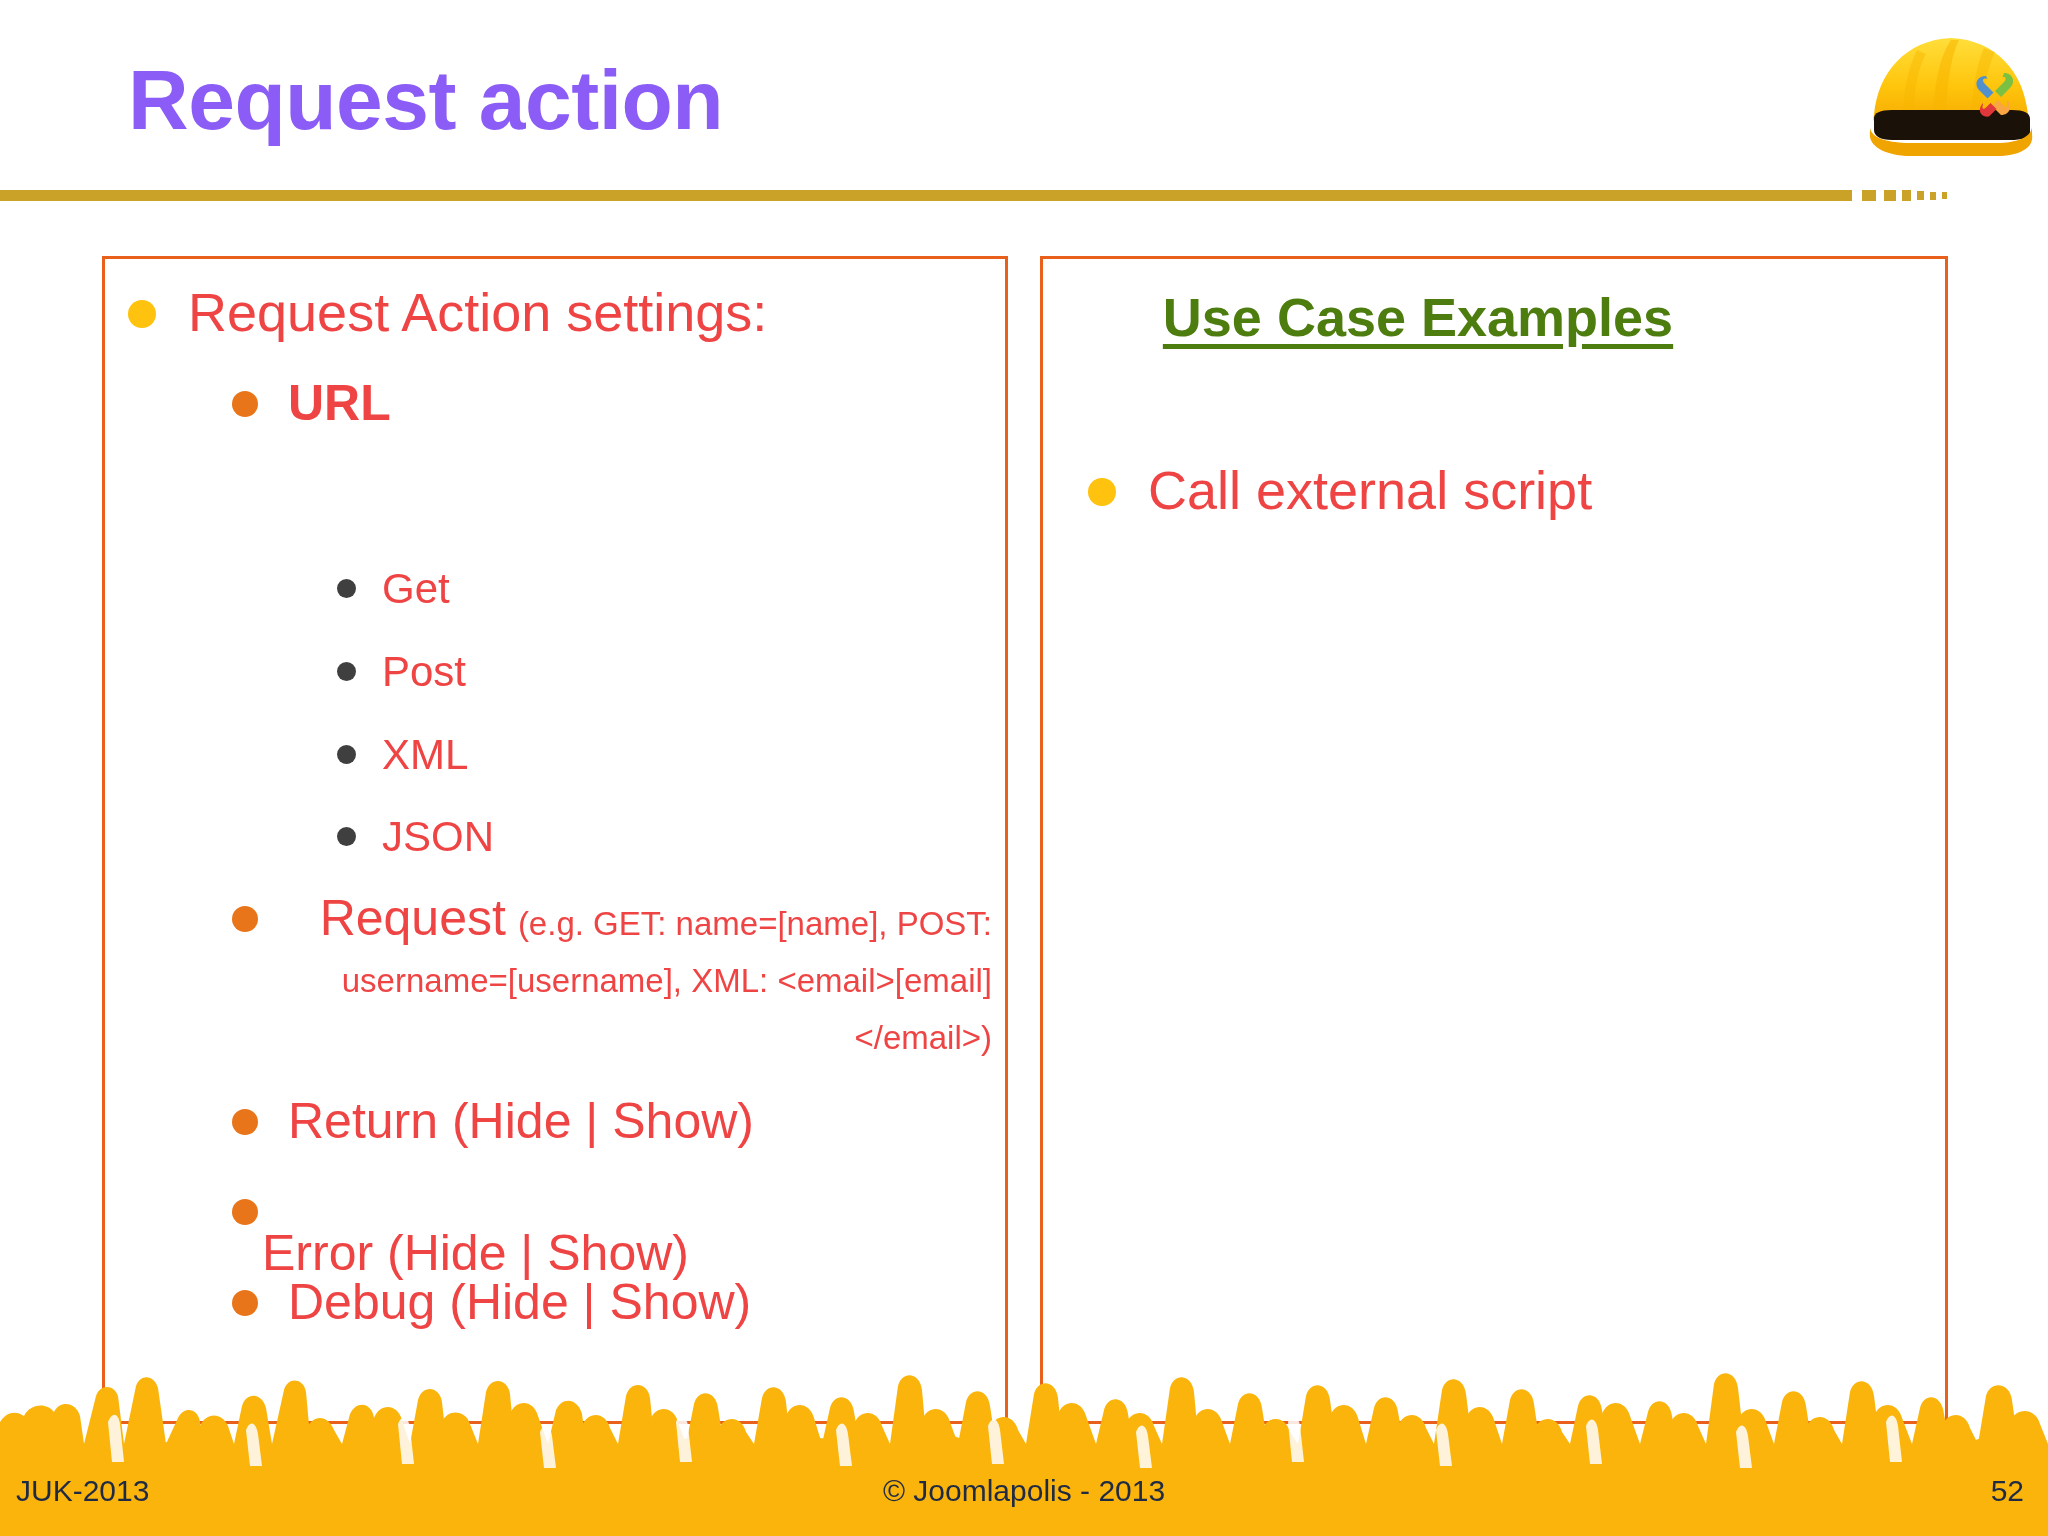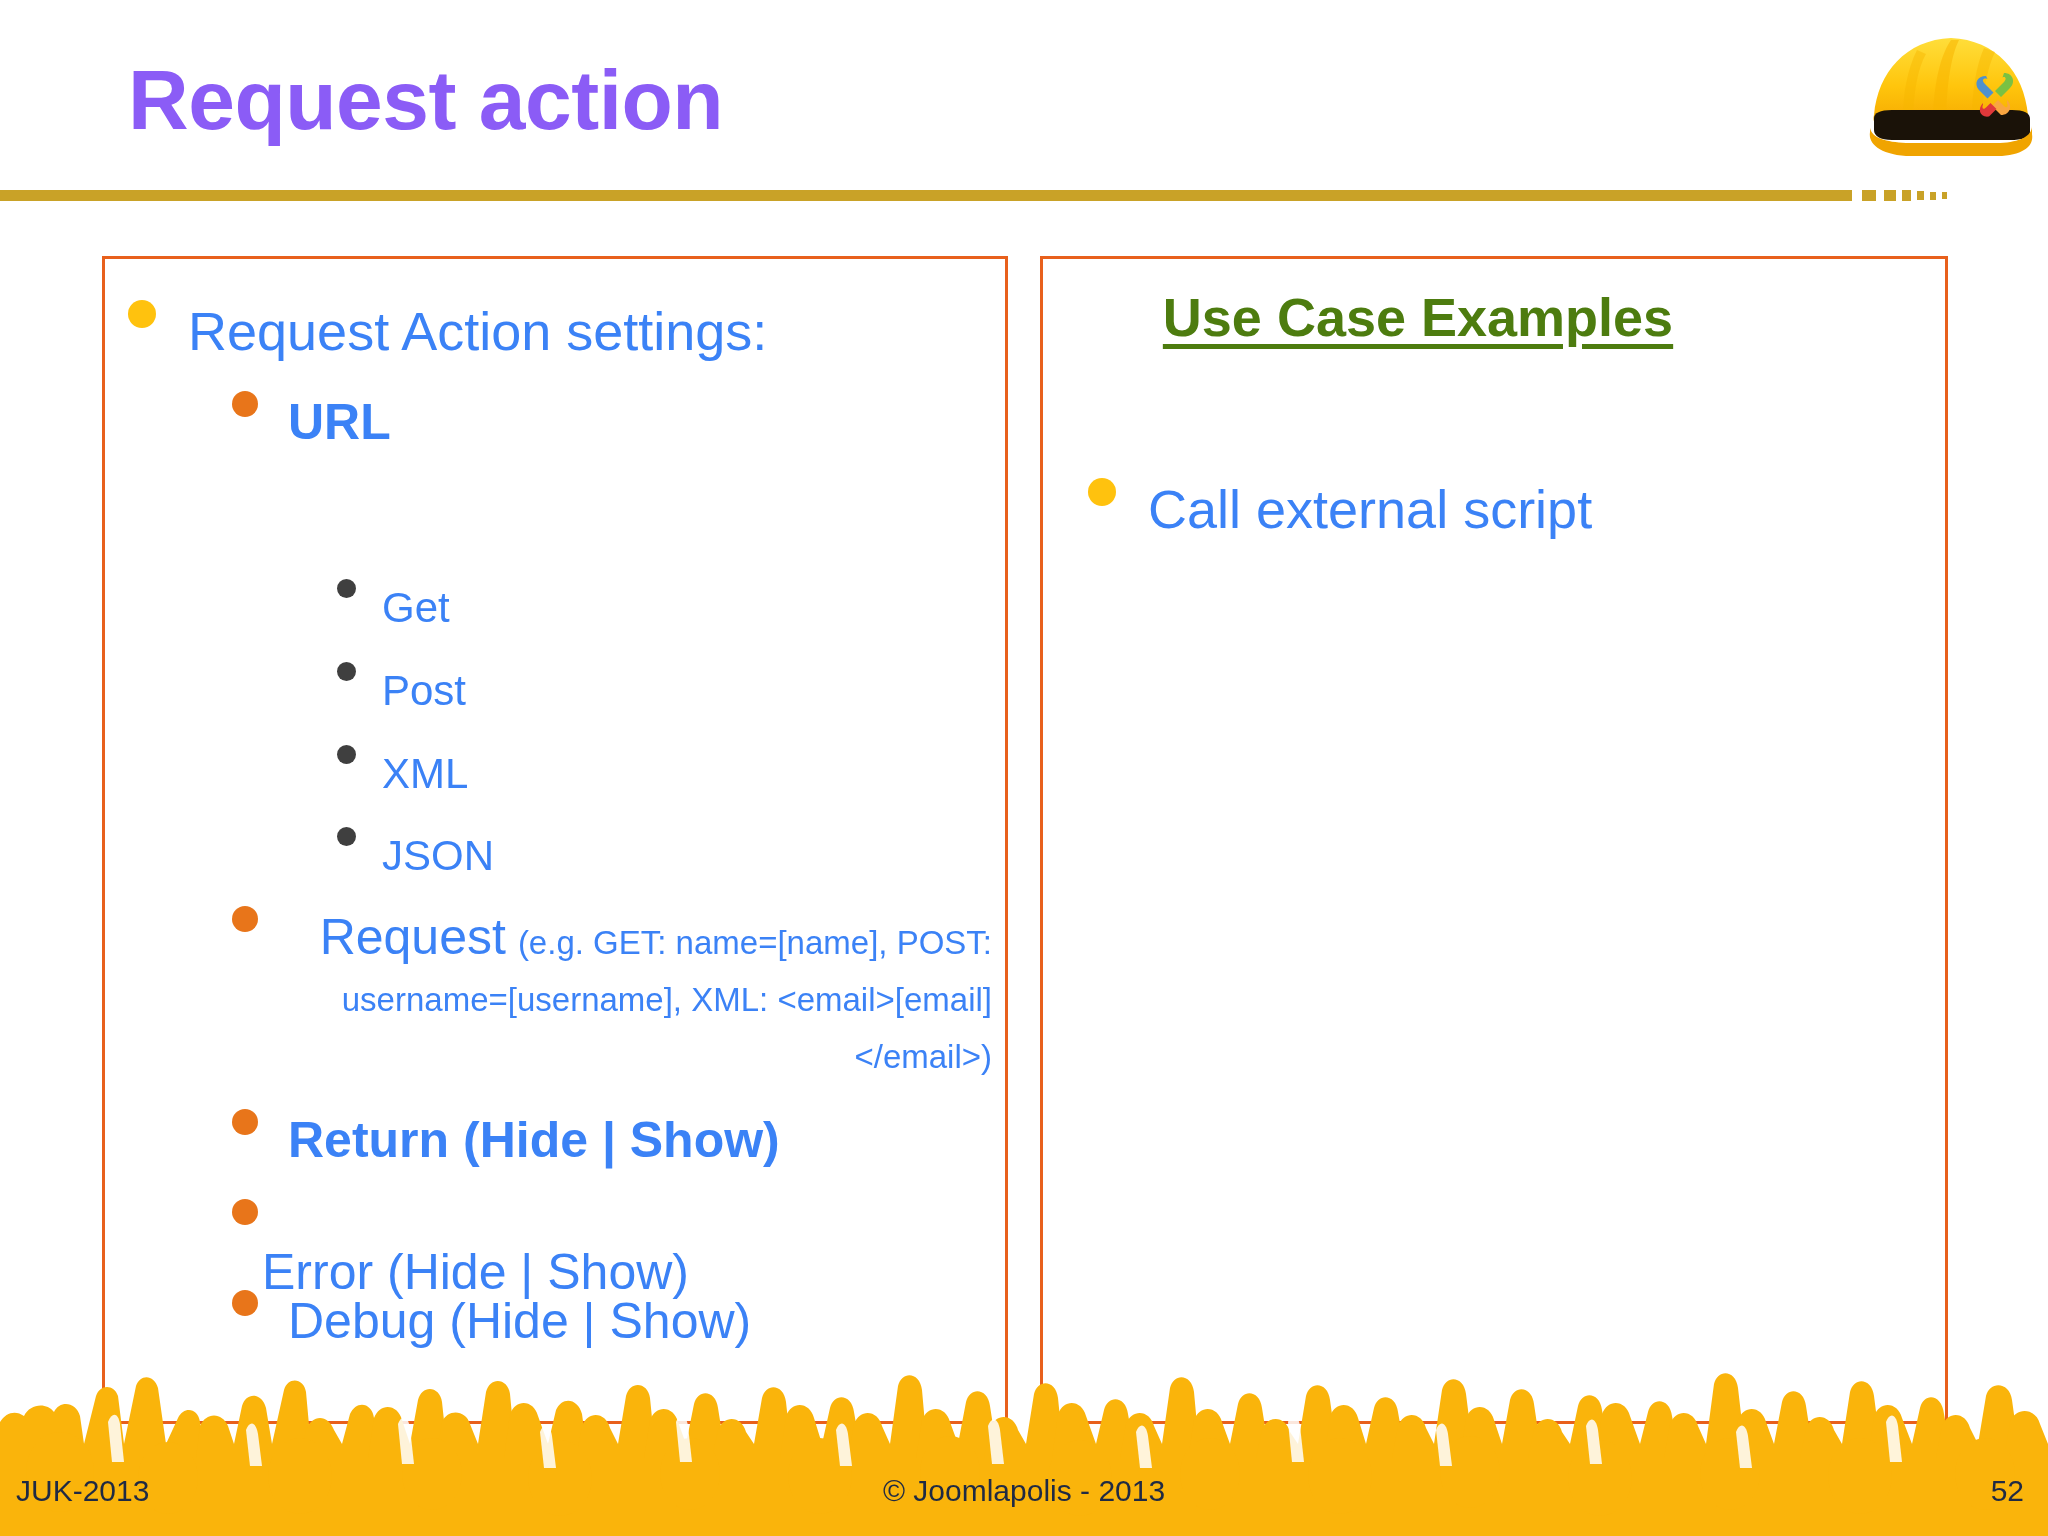--- a/index.html
+++ b/index.html
@@ -69,23 +69,22 @@
   }
   .dot {
     border-radius: 50%;
     flex: 0 0 auto;
   }
   .dot-l1 { width: 28px; height: 28px; background: #FFC20E; margin-top: 18px; }
   .dot-l2 { width: 26px; height: 26px; background: #E8751A; margin-top: 16px; }
   .dot-l3 { width: 19px; height: 19px; background: #3F3F3F; margin-top: 14px; }
 
   .txt {
-    color: #3b82f6;
+    color: #ef4444;
     line-height: 1.14;
-    margin-top: 19px;
   }
   .lvl1-text { font-size: 54px; margin-left: 32px; }
   .lvl2-text { font-size: 50px; margin-left: 30px; text-align: right; }
   .lvl3-text { font-size: 42px; margin-left: 26px; }
   .bold { font-weight: bold; }
   .small-note { font-size: 33px; }
 
   
   #use-case-heading {
     position: absolute;
@@ -189,21 +188,21 @@
     <span class="txt lvl3-text">JSON</span>
   </div>
 
   <div class="bullet-row" style="left:232px; top:890px; width:760px;">
     <span class="dot dot-l2"></span>
     <span class="txt lvl2-text" style="display:block;">
       <span>Request</span><span class="small-note" style="margin-left:12px;">(e.g. GET: name=[name], POST: username=[username], XML: &lt;email&gt;[email]&lt;/email&gt;)</span>
     </span>
   </div>
 
-  <div class="bullet-row" style="left:232px; top:1093px; width:740px;font-weight:bold;">
+  <div class="bullet-row" style="left:232px; top:1093px; width:740px;">
     <span class="dot dot-l2"></span>
     <span class="txt lvl2-text">Return (Hide | Show)</span>
   </div>
 
   <div class="bullet-row" style="left:232px; top:1183px; width:740px;flex-direction:column;">
     <span class="dot dot-l2"></span>
     <span class="txt lvl2-text">Error (Hide | Show)</span>
   </div>
 
   <div class="bullet-row" style="left:232px; top:1274px; width:740px;">

